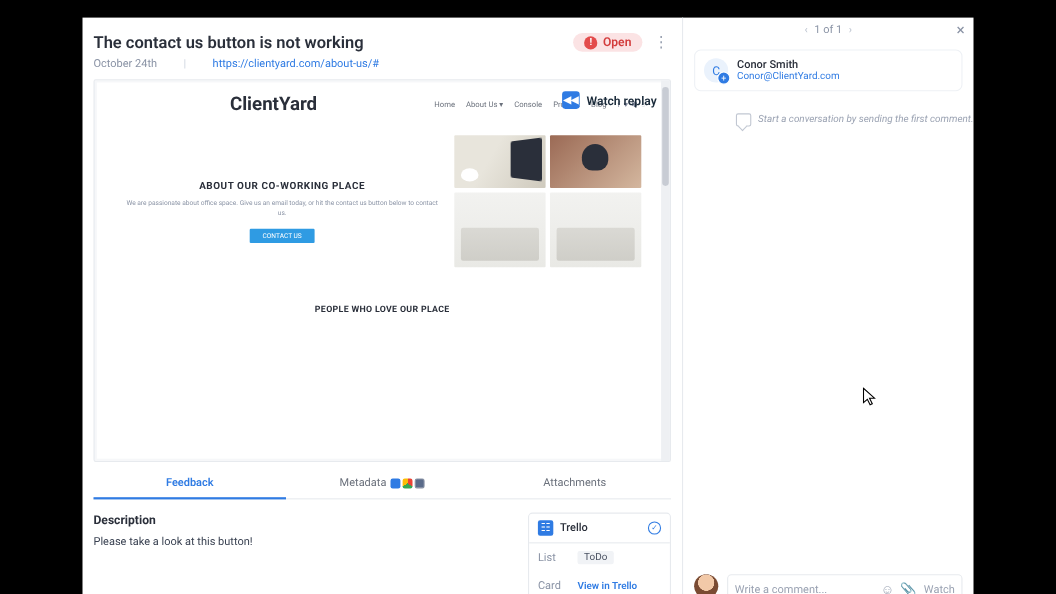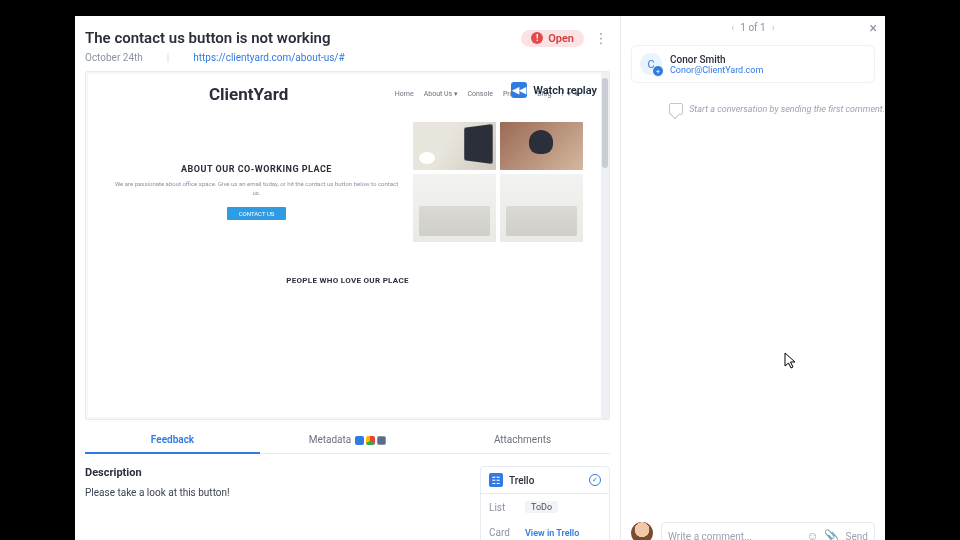--- a/index.html
+++ b/index.html
@@ -204,21 +204,21 @@
       <span>Start a conversation by sending the first comment.</span>
     </div>
 
     <div class="comment">
       <div class="cm-av"></div>
       <div class="cm-box">
         <input class="cm-in" placeholder="Write a comment..." style="">
         <div class="cm-ft">
           <span class="cm-ic">☺</span>
           <span class="cm-ic">📎</span>
-          <span class="send">Send</span>
+          <span class="send">Watch</span>
         </div>
       </div>
     </div>
   </div>
 </div>
 
 <svg class="cursor" width="14" height="18">
     <path d="M1 1 L1 14 L4.5 11 L7 16 L9 15 L6.5 10 L11 10 Z" fill="#fff" stroke="#000" stroke-width="1"></path>
   </svg>
 

